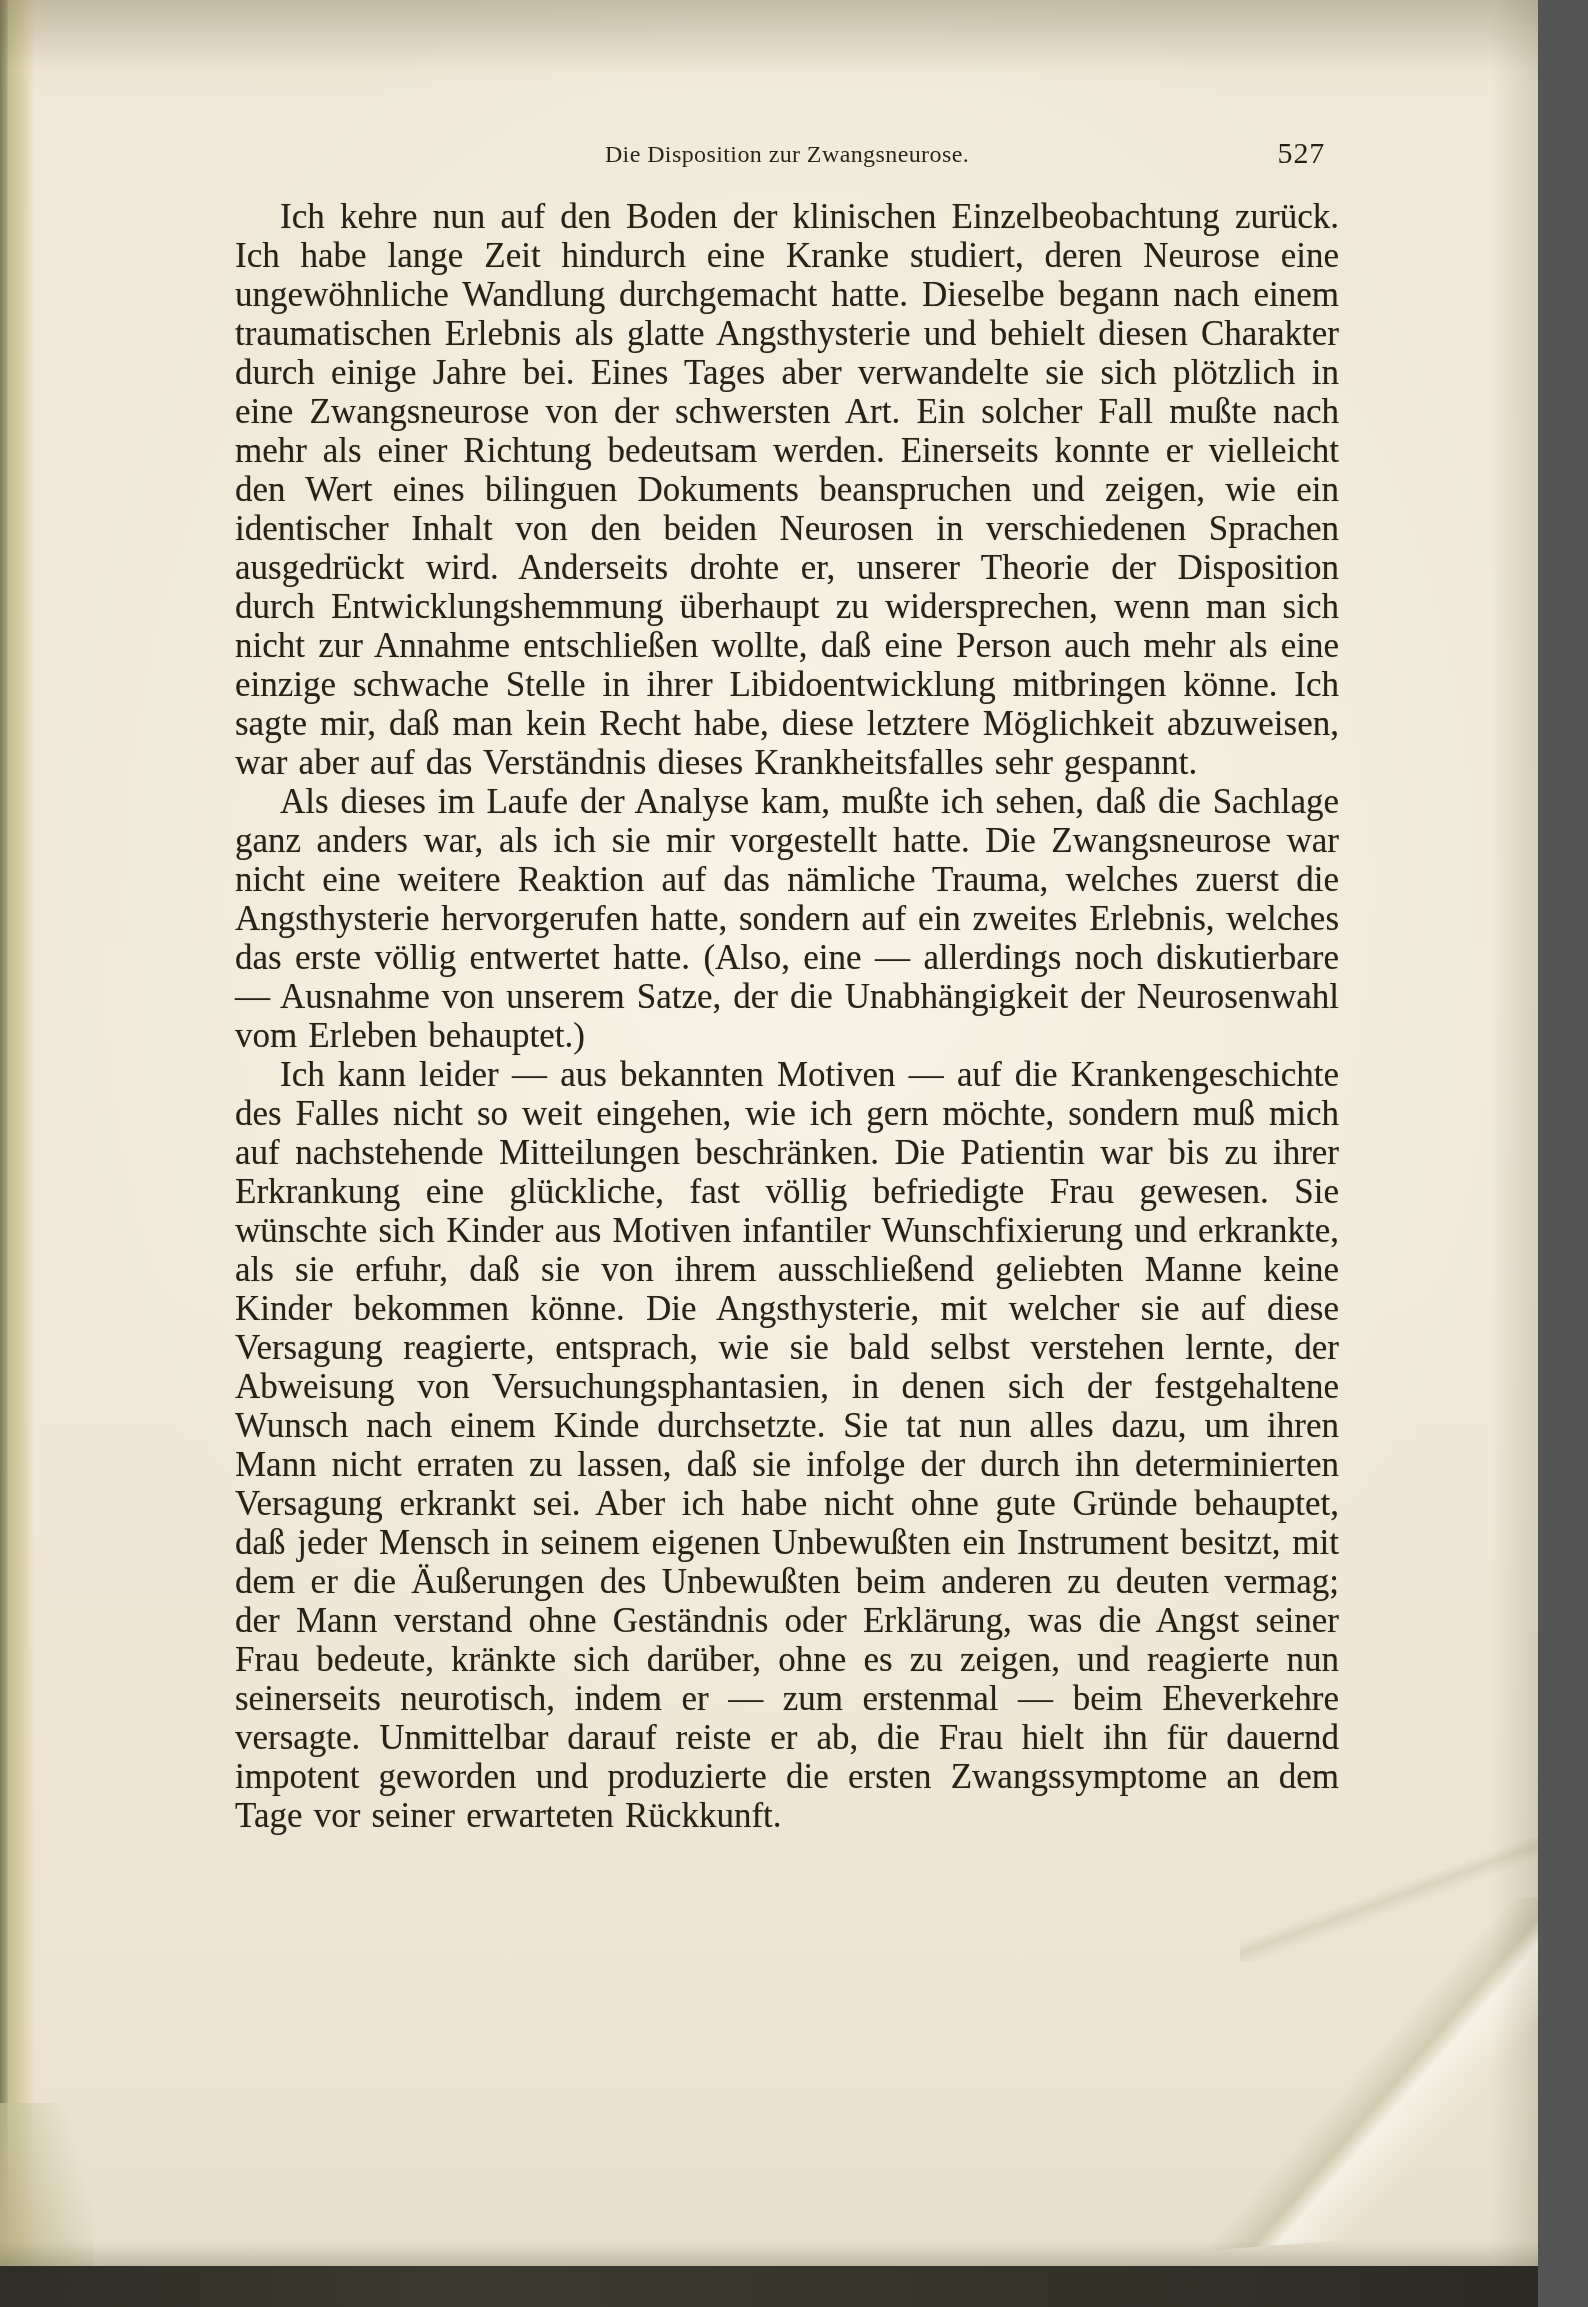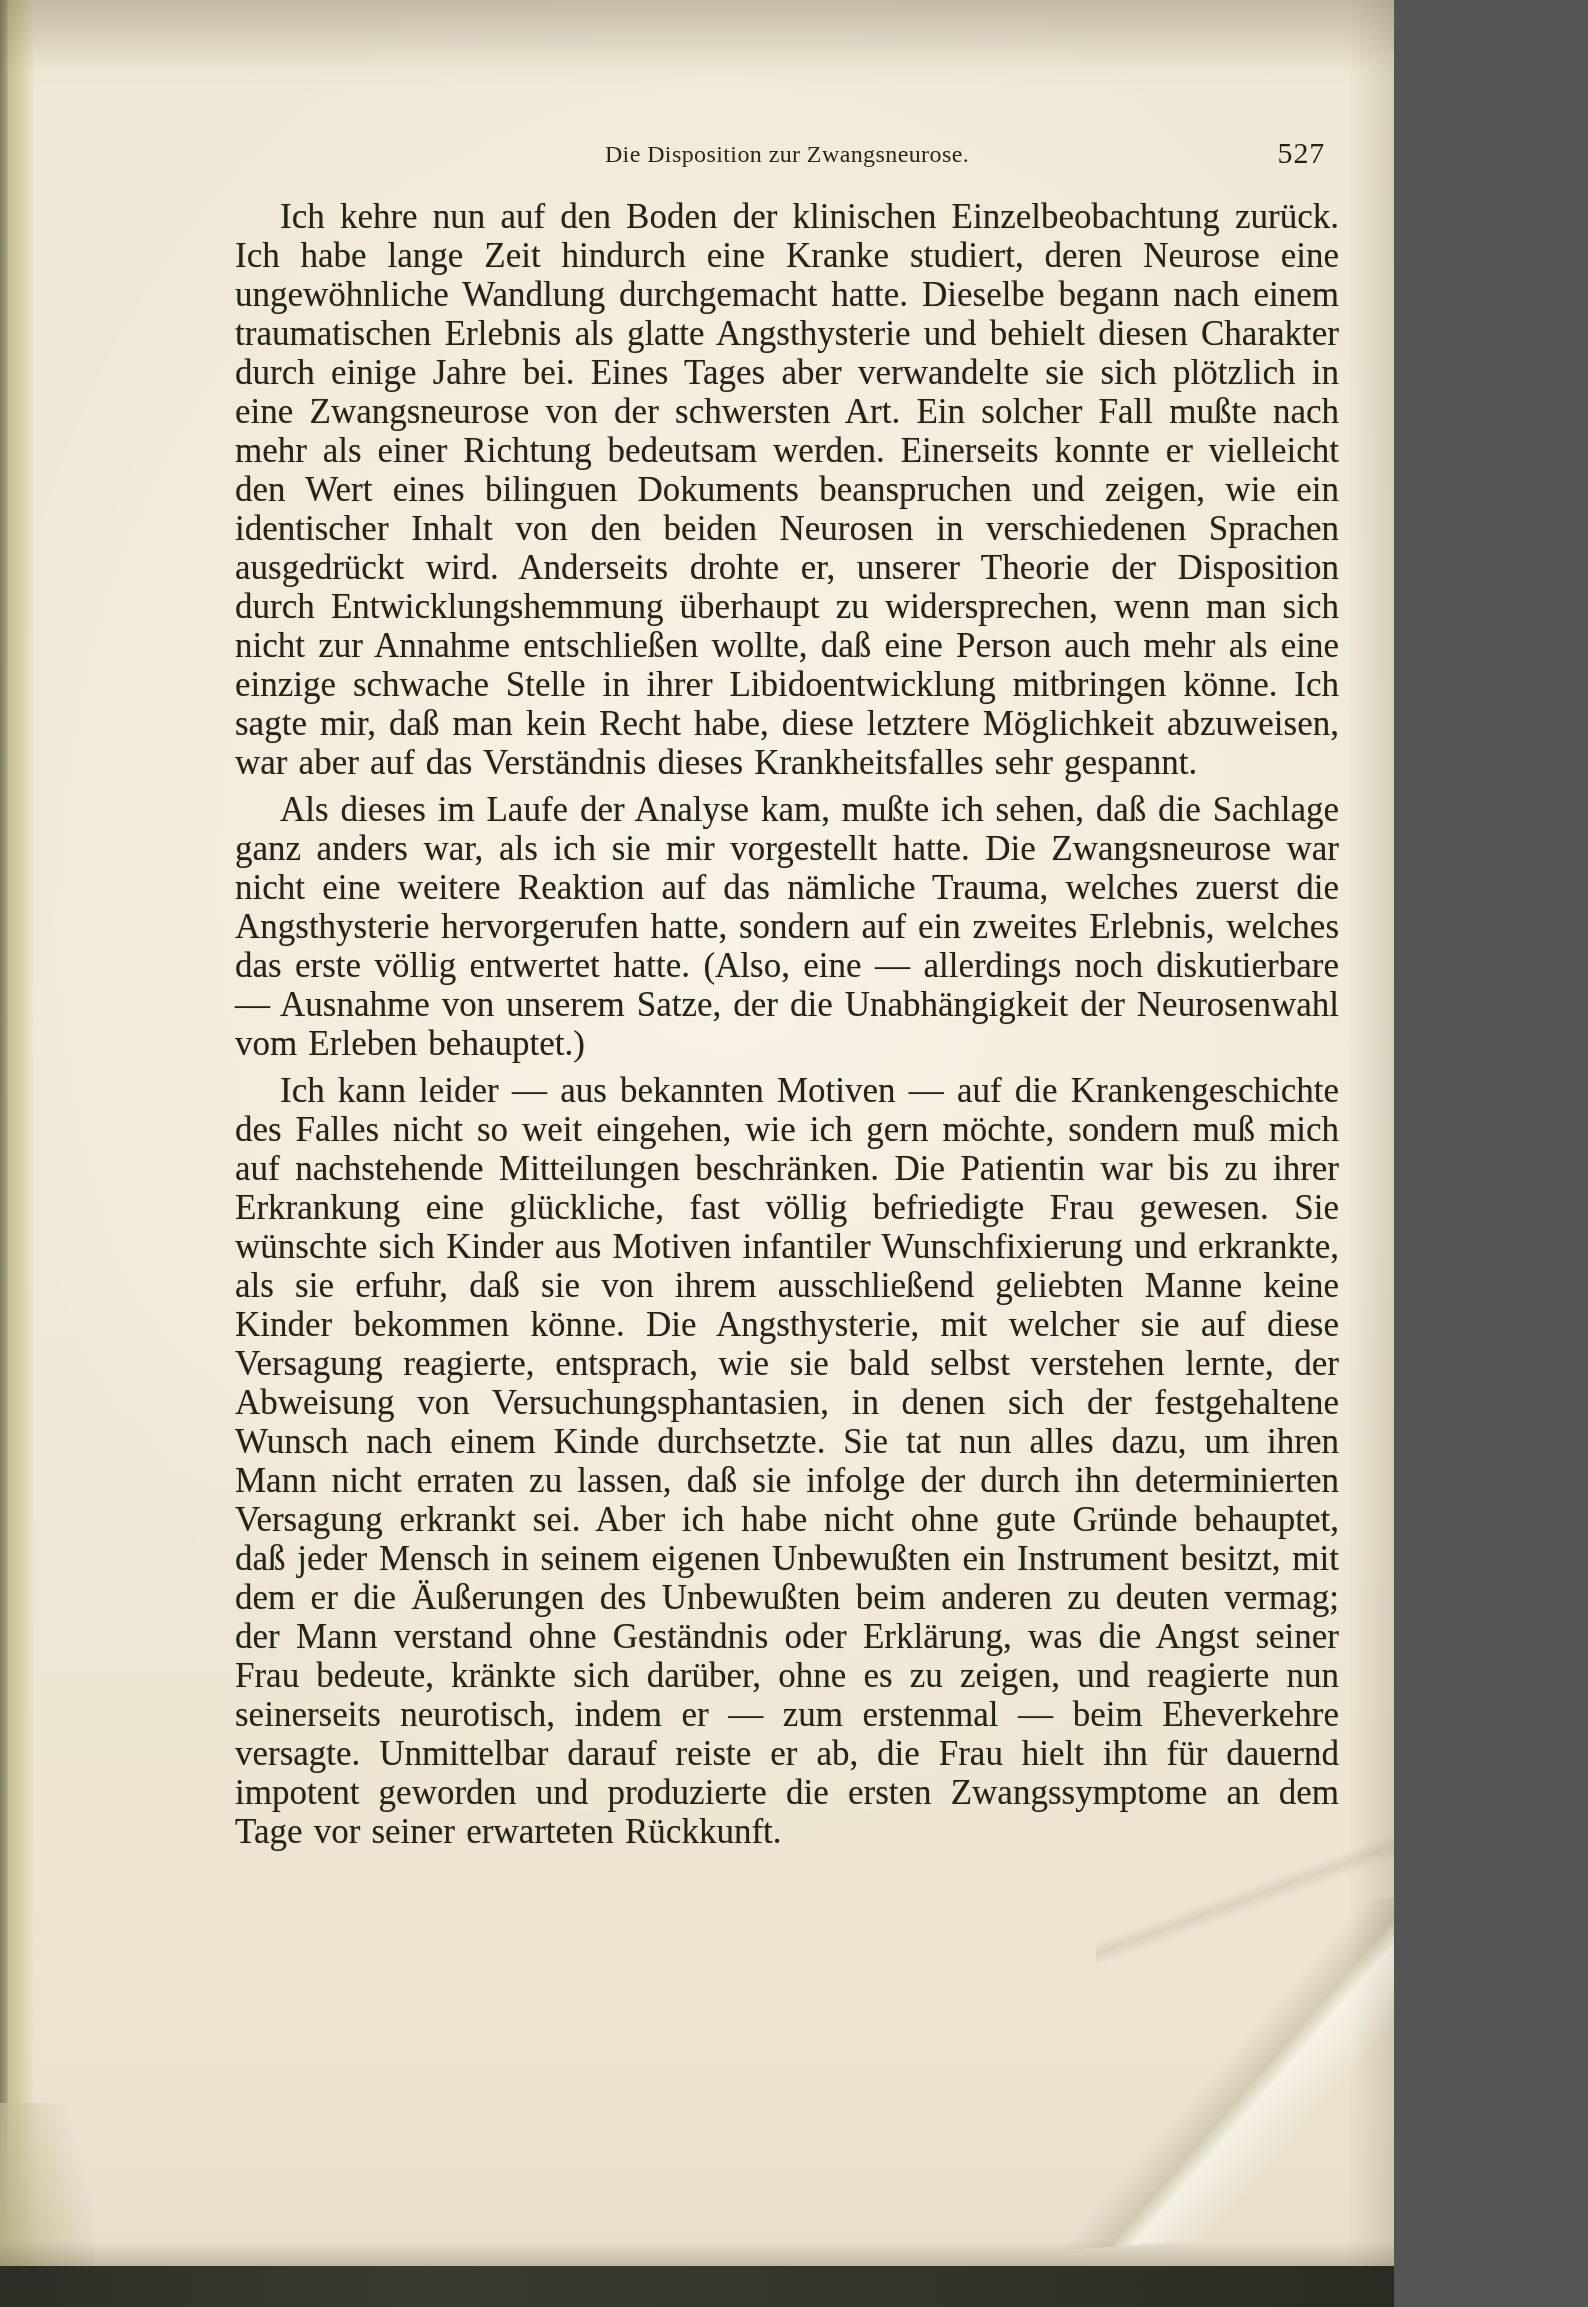--- a/index.html
+++ b/index.html
@@ -3,21 +3,21 @@
 <meta charset="utf-8">
 <title>Scanned Book Page</title>
 <style>
   html, body {
     margin: 0;
     padding: 0;
     background: #555;
   }
   .scan {
     position: relative;
-    width: 1394px;
+    width: 1538px;
     height: 2307px;
     overflow: hidden;
     font-family: "Liberation Serif", "DejaVu Serif", serif;
     color: #262119;
     background:
       radial-gradient(ellipse 1098px 1412px at 52% 38%, rgba(255,252,240,0.55), rgba(255,252,240,0) 70%),
       linear-gradient(180deg, #e7dfca 0%, #efe8d6 4%, #f0e9d8 55%, #ece4d0 88%, #e6deca 100%);
     background-color: #eee7d5;
   }
   
@@ -91,21 +91,21 @@
     margin: 0;
     font-size: 35px;
     line-height: 39px;
     text-align: justify;
     text-indent: 45px;
     word-spacing: 2.4px;
     color: #272218;
     text-shadow: 0 0 0.8px rgba(40,35,25,0.35);
   }
   .body-text p + p {
-    margin-top: 8px;
+    margin-top: 0;
   }
 </style>
 </head>
 <body>
 
 <div class="scan">
 
   <div class="edge-left-dark"></div>
   <div class="edge-left-green"></div>
   <div class="edge-top-shadow"></div>

